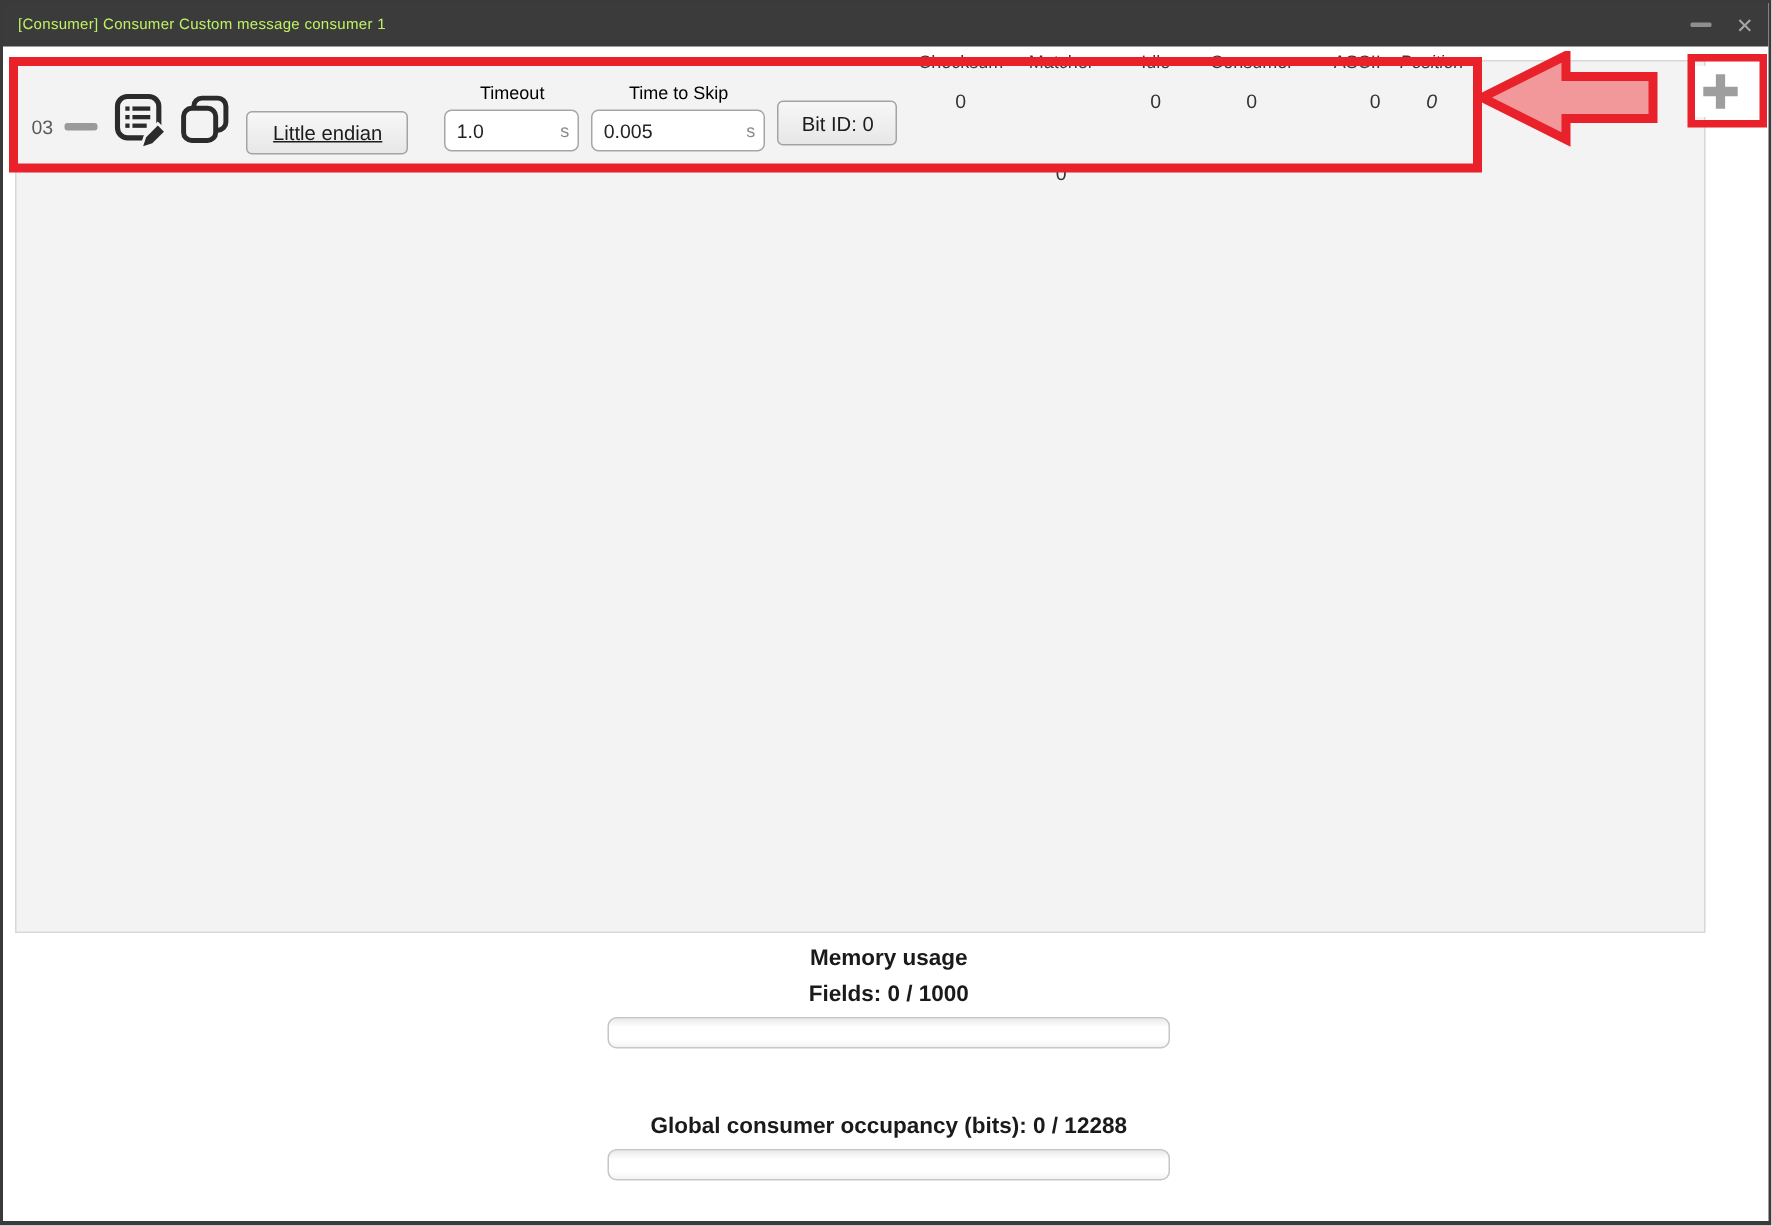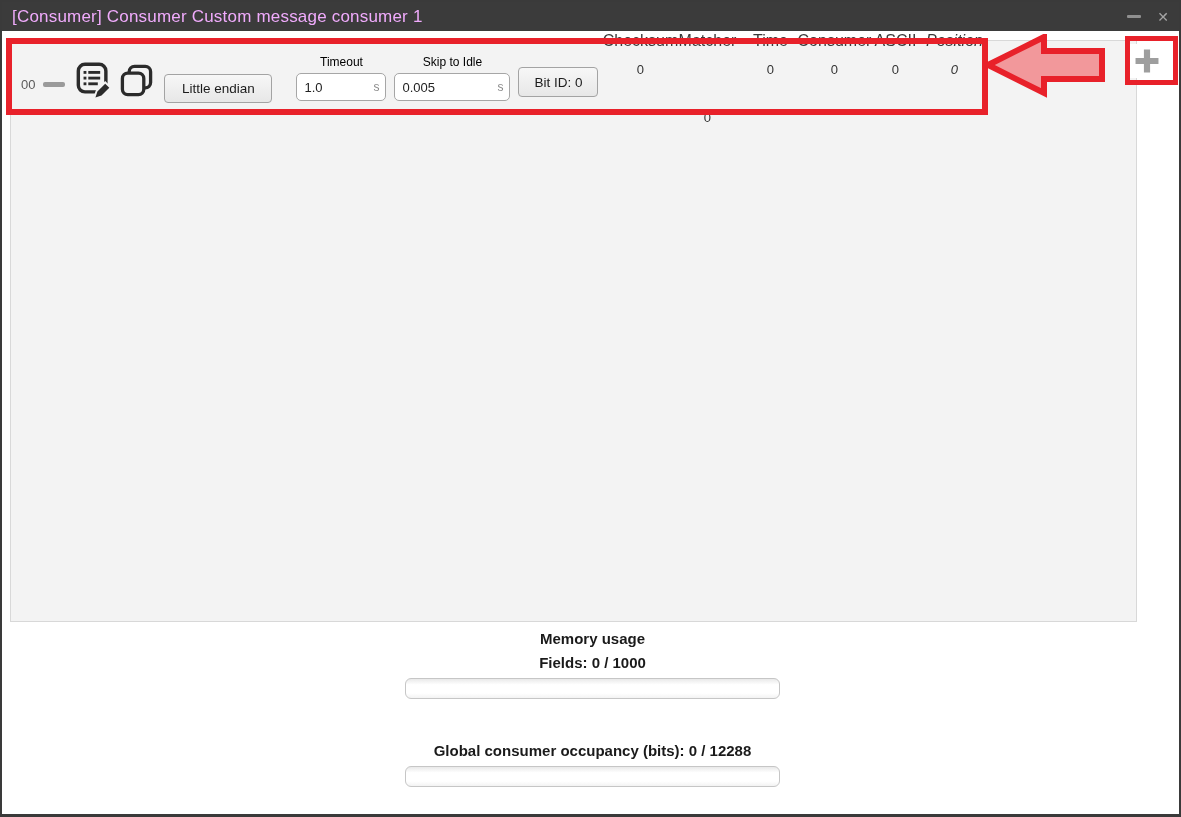--- a/index.html
+++ b/index.html
@@ -6,21 +6,21 @@
   html,body{margin:0;padding:0;background:#fff;font-family:"Liberation Sans","DejaVu Sans",sans-serif;}
   .window{
     position:relative;width:1181px;height:817px;box-sizing:border-box;
     background:#ffffff;border:2px solid #3a3a3a;border-bottom-width:3px;overflow:hidden;
   }
   
   .titlebar{
     position:absolute;left:0;top:0;right:0;height:29px;background:#3b3b3b;
     display:flex;align-items:center;padding:0 10px;box-sizing:border-box;
   }
-  .titlebar .title{color:#f0abfc;font-size:17px;letter-spacing:.2px;text-align:center;}
+  .titlebar .title{color:#bef264;font-size:10px;letter-spacing:.2px;text-align:center;}
   .win-controls{margin-left:auto;display:flex;align-items:center;gap:16px;}
   .btn-min{width:14px;height:3px;background:#8f8f8f;border-radius:1px;cursor:pointer;}
   .btn-close{color:#a5a5a5;font-size:14px;font-weight:bold;line-height:1;cursor:pointer;}
   
   .panel{
     position:absolute;left:8px;top:38px;width:1127px;height:582px;box-sizing:border-box;
     background:#f3f3f3;border:1px solid #d8d8d8;
   }
   .toolbar{
     position:absolute;left:0;top:0;right:0;height:74px;
@@ -29,40 +29,40 @@
   .row-index{color:#5a5a5a;font-size:13px;margin-top:13px;}
   .dash{width:22px;height:5px;background:#9a9a9a;border-radius:2px;margin-left:8px;margin-top:13px;}
   .tool-icon{margin-left:10px;margin-top:8px;flex:none;}
   .tool-icon.copy{margin-left:6px;}
   .ui-btn{
     box-sizing:border-box;border:1px solid #a3a3a3;border-radius:4px;
     background:linear-gradient(#f7f7f7,#e7e7e7);
     color:#1c1c1c;font-size:13.5px;display:flex;align-items:center;justify-content:center;
     cursor:pointer;flex:none;
   }
-  .btn-endian{width:108px;height:29px;margin-left:10px;margin-top:20px;}
+  .btn-endian{width:108px;height:29px;margin-left:10px;margin-top:20px;text-decoration:underline;}
   .btn-bitid{width:80px;height:30px;margin-left:8px;margin-top:8px;}
   .field-group{display:flex;flex-direction:column;align-items:center;flex:none;}
   .field-group.timeout{margin-left:24px;}
   .field-group.tti{margin-left:8px;}
   .field-label{font-size:12px;color:#000000;margin-bottom:4px;}
   .input-wrap{
     position:relative;box-sizing:border-box;height:28px;background:#ffffff;
     border:1px solid #a6a6a6;border-radius:5px;display:flex;align-items:center;
   }
   .input-wrap.w90{width:90px;} .input-wrap.w94{width:116px;}
   .input-wrap input{
     border:none;outline:none;background:transparent;width:100%;
     font-size:13px;color:#222;padding:0 28px 0 7px;font-family:inherit;
   }
   .unit{position:absolute;right:6px;color:#8a8a8a;font-size:12px;pointer-events:none;}
   .counters{display:flex;margin-left:10px;margin-top:0;gap:5px;}
   .counter-col{display:flex;flex-direction:column;align-items:center;}
-  .c-w0{width:64px;} .c-w1{width:60px;gap:48px;} .c-w2{width:56px;} .c-w3{width:62px;} .c-w4{width:50px;} .c-w5{width:58px;font-style:italic;}
-  .counter-label{font-size:16px;color:#3a3a3a;}
+  .c-w0{width:64px;} .c-w1{width:60px;gap:48px;} .c-w2{width:56px;} .c-w3{width:62px;} .c-w4{width:50px;align-items:flex-end;} .c-w5{width:58px;font-style:italic;}
+  .counter-label{font-size:12px;color:#3a3a3a;}
   .counter-value{font-size:13px;color:#333;margin-top:12px;}
   
   .add-btn{position:absolute;left:1128px;top:42px;width:34px;height:34px;display:flex;
     align-items:center;justify-content:center;cursor:pointer;background:#fff;}
   
   .bottom-text{position:absolute;left:0;width:1181px;text-align:center;font-weight:bold;color:#1a1a1a;font-size:15px;}
   .mem-title{top:628px;}
   .fields-label{top:652px;}
   .global-label{top:740px;}
   .progress{
@@ -86,21 +86,21 @@
   <div class="titlebar">
     <span class="title">[Consumer] Consumer Custom message consumer 1</span>
     <span class="win-controls">
       <span class="btn-min"></span>
       <span class="btn-close">✕</span>
     </span>
   </div>
 
   <div class="panel">
     <div class="toolbar">
-      <span class="row-index">00</span>
+      <span class="row-index">03</span>
       <span class="dash"></span>
 
       <span class="tool-icon">
         <svg width="38" height="38" viewBox="0 0 40 40">
           <rect x="3.5" y="3.5" width="29" height="29" rx="7" fill="none" stroke="#2b2b2b" stroke-width="3.6"></rect>
           <rect x="9" y="10.5" width="3" height="3" fill="#2b2b2b"></rect>
           <rect x="14" y="10.5" width="12.5" height="3" fill="#2b2b2b"></rect>
           <rect x="9" y="16.5" width="3" height="3" fill="#2b2b2b"></rect>
           <rect x="14" y="16.5" width="12.5" height="3" fill="#2b2b2b"></rect>
           <rect x="9" y="22.5" width="3" height="3" fill="#2b2b2b"></rect>
@@ -121,40 +121,40 @@
 
       <div class="field-group timeout">
         <span class="field-label">Timeout</span>
         <span class="input-wrap w90">
           <input type="text" value="1.0" style="">
           <span class="unit">s</span>
         </span>
       </div>
 
       <div class="field-group tti">
-        <span class="field-label">Skip to Idle</span>
+        <span class="field-label">Time to Skip</span>
         <span class="input-wrap w94">
           <input type="text" value="0.005" style="">
           <span class="unit">s</span>
         </span>
       </div>
 
       <button class="ui-btn btn-bitid">Bit ID: 0</button>
 
       <div class="counters">
         <div class="counter-col c-w0">
           <span class="counter-label">Checksum</span>
           <span class="counter-value">0</span>
         </div>
         <div class="counter-col c-w1">
           <span class="counter-label">Matcher</span>
           <span class="counter-value">0</span>
         </div>
         <div class="counter-col c-w2">
-          <span class="counter-label">Time</span>
+          <span class="counter-label">Idle</span>
           <span class="counter-value">0</span>
         </div>
         <div class="counter-col c-w3">
           <span class="counter-label">Consumer</span>
           <span class="counter-value">0</span>
         </div>
         <div class="counter-col c-w4">
           <span class="counter-label">ASCII</span>
           <span class="counter-value">0</span>
         </div>

